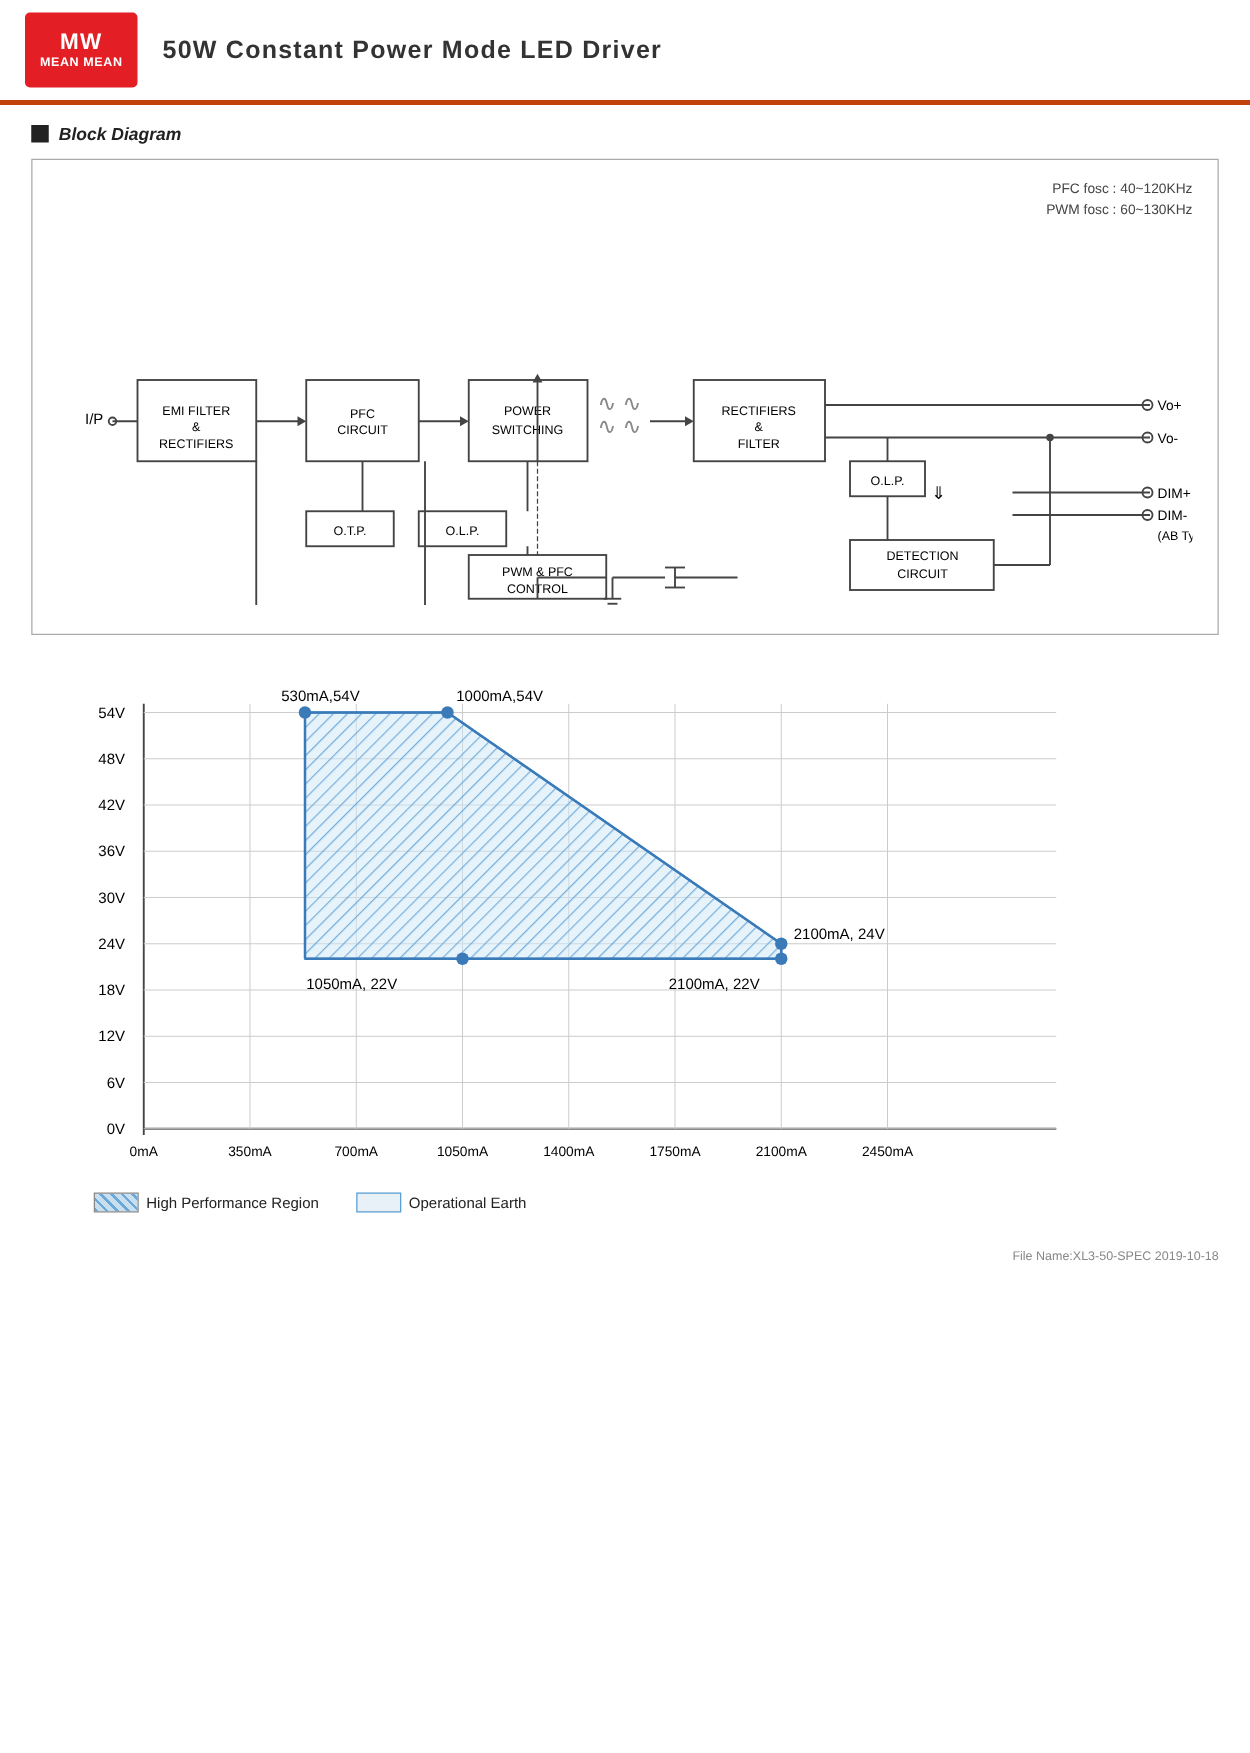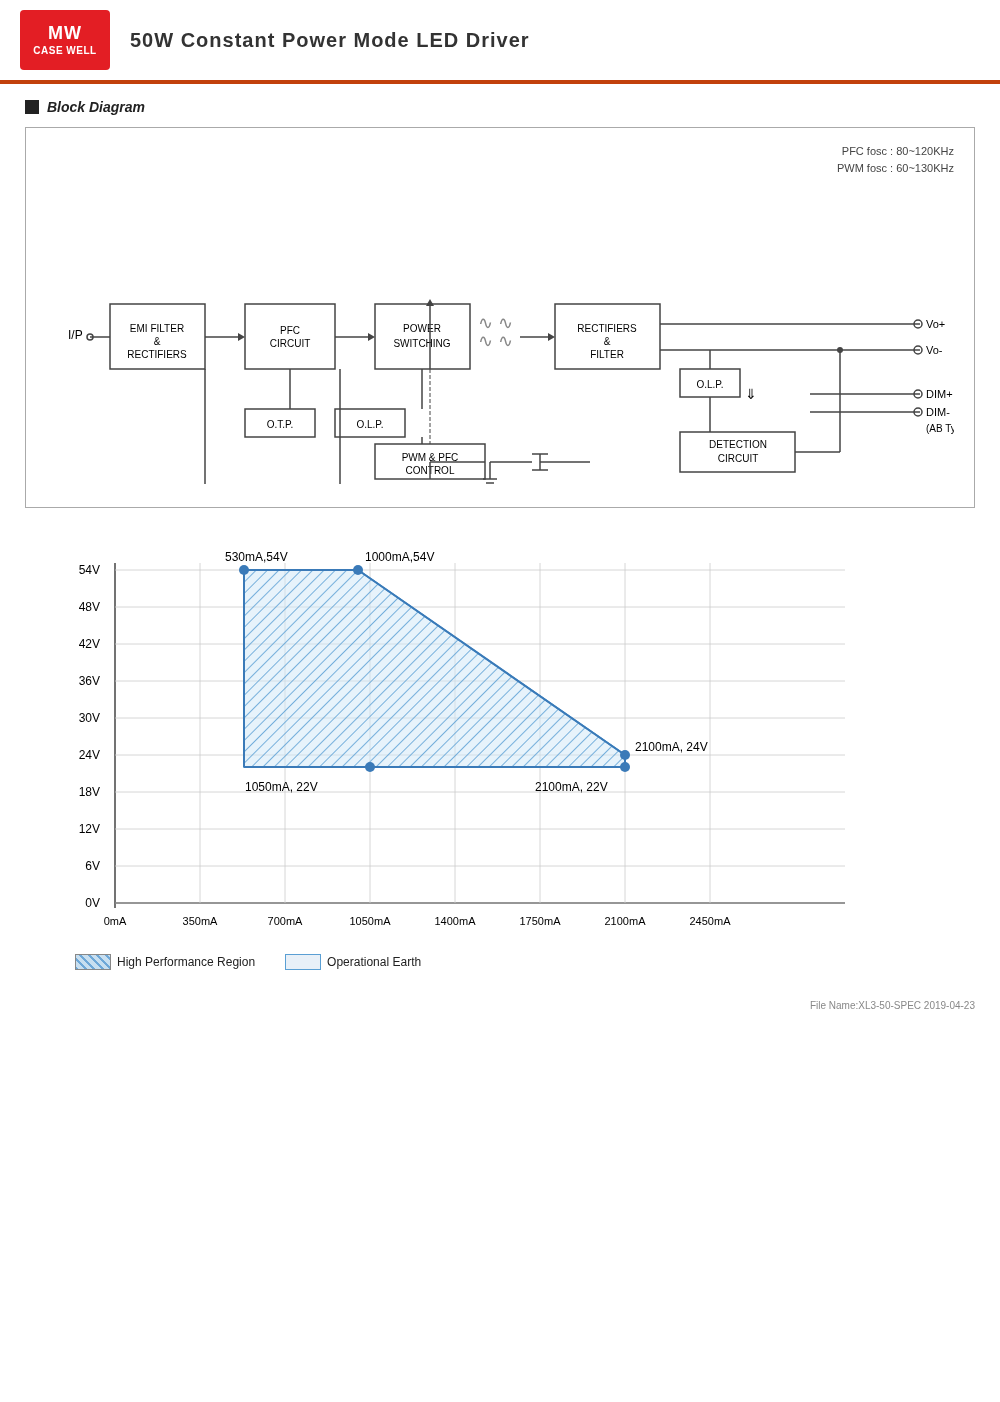--- a/index.html
+++ b/index.html
@@ -135,34 +135,34 @@
       margin-top: auto;
     }
   </style>
 </head>
 <body>
 
 <div class="header">
   <div class="logo-box">
     <div class="logo-text">
       <div>MW</div>
-      <div style="font-size:10px;font-weight:bold;letter-spacing:0.5px;">CASE WELL</div>
+      <div style="font-size:10px;font-weight:bold;letter-spacing:0.5px;">MEAN MEAN</div>
     </div>
   </div>
   <div class="header-title">50W Constant Power Mode  LED Driver</div>
 </div>
 
 <div class="section">
   <div class="section-title">
     <span class="section-title-square"></span>
     <span>Block Diagram</span>
   </div>
   <div class="block-diagram-container">
     <div class="pfc-note">
-      <span>PFC fosc : 80~120KHz</span><br>
+      <span>PFC fosc : 40~120KHz</span><br>
       <span>PWM fosc : 60~130KHz</span>
     </div>
 
     
     <svg class="diagram-svg" viewBox="0 0 900 300" height="300">
 
       <text x="18" y="155" font-size="12" font-family="Arial">I/P</text>
       <line x1="40" y1="153" x2="60" y2="153" stroke="#444" stroke-width="1.5"></line>
       <circle cx="40" cy="153" r="3" fill="none" stroke="#444" stroke-width="1.5"></circle>
 
@@ -370,14 +370,14 @@
       <span>High Performance Region</span>
     </div>
     <div class="legend-item">
       <span class="legend-box legend-op" style="border:1px solid #5a9fd4;"></span>
       <span>Operational Earth</span>
     </div>
   </div>
 </div>
 
 <div class="footer-note">
-  <span>File Name:XL3-50-SPEC   2019-04-23</span>
+  <span>File Name:XL3-50-SPEC   2019-10-18</span>
 </div>
 
 </body></html>

